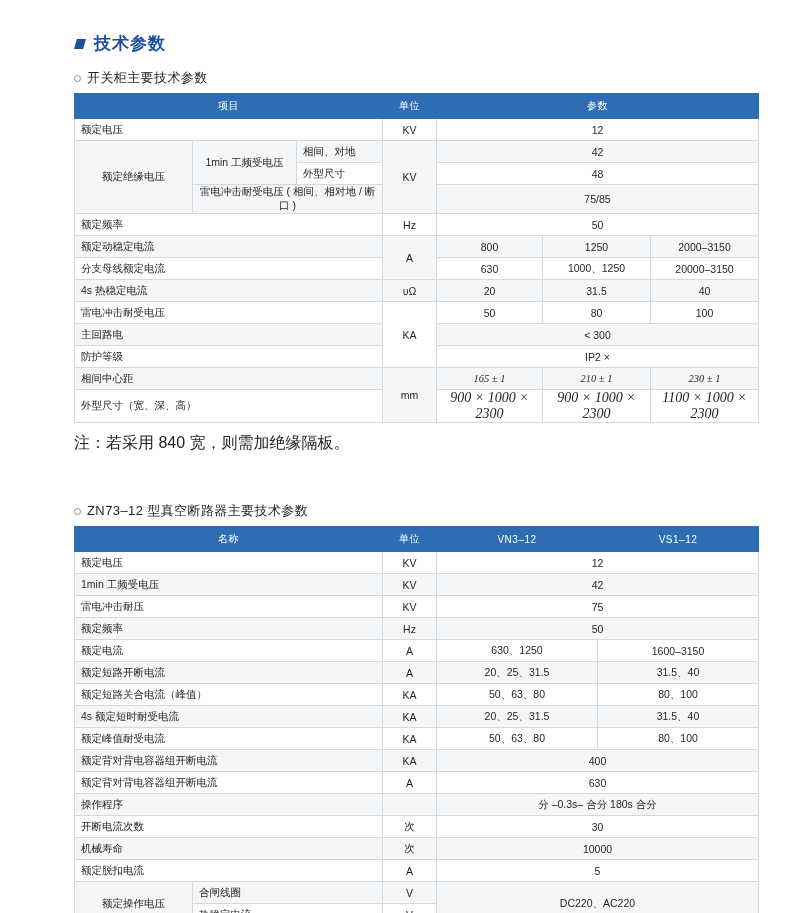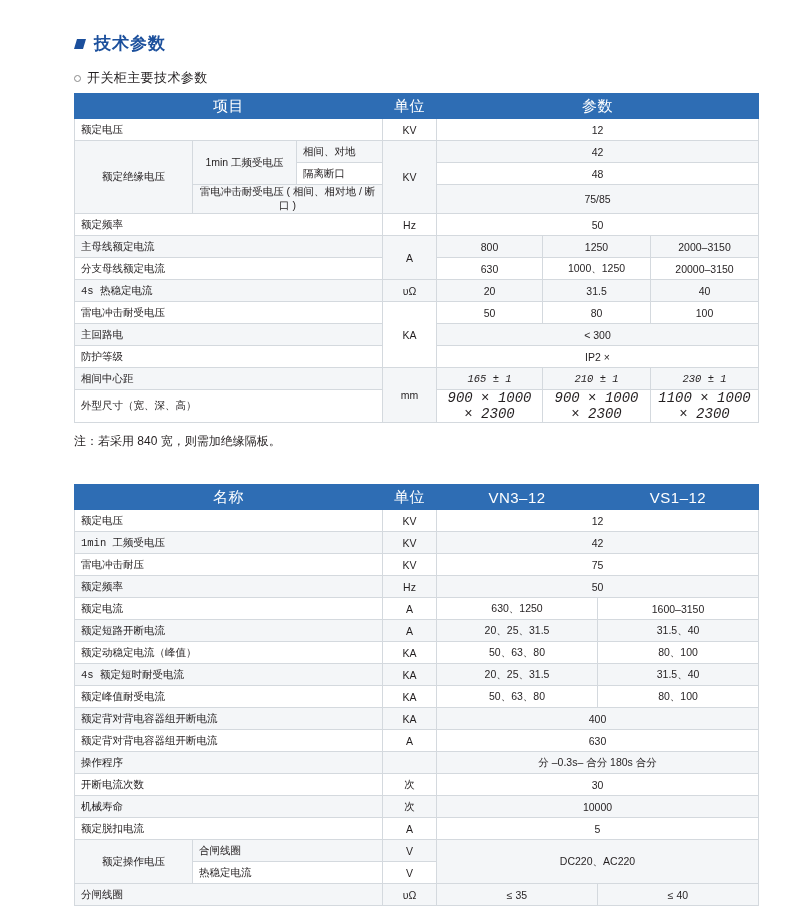--- a/index.html
+++ b/index.html
@@ -23,40 +23,40 @@
   .sub-title .dot{width:5px;height:5px;border:1px solid #8a8a8a;border-radius:50%;display:inline-block;background:#fff;}
   .sub-title span.txt{letter-spacing:.4px;}
 
   
   table{border-collapse:collapse;table-layout:fixed;}
   .tbl{margin:0 0 0 58px;width:684px;font-size:10.5px;}
   .tbl th{
     background:#2e6db4;
     color:#ffffff;
     font-weight:normal;
-    font-size:15px;
+    font-size:10px;
     height:22px;
     border:1px solid #2e6db4;
     letter-spacing:.5px;
   }
   .tbl td{
     border:1px solid #d4d9de;
     height:21px;
     padding:0 6px;
     color:#231f20;
     background:#ffffff;
     vertical-align:middle;
   }
   .tbl tr:nth-child(even) td{background:#f4f6f8;}
   .c{text-align:center;}
-  .l{text-align:left;font-family:Liberation Mono, monospace;}
-  .note{margin:10px 0 0 58px;font-size:12px;color:#231f20;}
+  .l{text-align:left;}
+  .note{margin:10px 0 0 58px;font-size:16px;color:#231f20;}
   .gap{height:34px;}
   .small{font-size:14px;}
-  .ital{font-style:italic;font-family:Liberation Mono, monospace;text-align:center;}
+  .ital{font-style:italic;font-family:Liberation Serif, serif;text-align:center;}
 </style>
 </head>
 <body>
 
 <div class="page">
 
   <div class="page-header">
     <span class="hdr-mark">
       <svg width="12" height="12" viewBox="0 0 12 12">
           <polygon points="3,1 12,1 9,11 0,11" fill="#1b4f9c"></polygon>
@@ -98,36 +98,36 @@
       <tr>
         <td class="c" rowspan="3">
           <div>额定绝缘电压</div>
         </td>
         <td class="c" rowspan="2">1min 工频受电压</td>
         <td class="l">相间、对地</td>
         <td class="c" rowspan="3">KV</td>
         <td class="c" colspan="3">42</td>
       </tr>
       <tr>
-        <td class="l">隔离断口</td>
+        <td class="l">外型尺寸</td>
         <td class="c" colspan="3">48</td>
       </tr>
       <tr>
         <td class="c" colspan="2">雷电冲击耐受电压 ( 相间、相对地 / 断口 )</td>
         <td class="c" colspan="3">75/85</td>
       </tr>
 
       <tr>
         <td class="l" colspan="3">额定频率</td>
         <td class="c">Hz</td>
         <td class="c" colspan="3">50</td>
       </tr>
 
       <tr>
-        <td class="l" colspan="3">主母线额定电流</td>
+        <td class="l" colspan="3">额定动稳定电流</td>
         <td class="c" rowspan="2">A</td>
         <td class="c">800</td>
         <td class="c">1250</td>
         <td class="c">2000–3150</td>
       </tr>
       <tr>
         <td class="l" colspan="3">分支母线额定电流</td>
         <td class="c">630</td>
         <td class="c">1000、1250</td>
         <td class="c">20000–3150</td>
@@ -170,20 +170,24 @@
         <td class="c ital small">900 × 1000 × 2300</td>
         <td class="c ital small">1100 × 1000 × 2300</td>
       </tr>
     </tbody>
   </table>
 
   <div class="note">注：若采用 840 宽，则需加绝缘隔板。</div>
 
   <div class="gap"></div>
 
+  <div class="sub-title">
+    <span class="dot"></span>
+    <span class="txt">ZN73–12 型真空断路器主要技术参数</span>
+  </div>
 
   <table class="tbl">
     <colgroup>
       <col style="width:118px">
         <col style="width:104px">
         <col style="width:86px">
       <col style="width:54px">
         <col style="width:161px">
         <col style="width:161px">
     </colgroup>
@@ -222,21 +226,21 @@
         <td class="c">630、1250</td>
         <td class="c">1600–3150</td>
       </tr>
       <tr>
         <td class="l" colspan="3">额定短路开断电流</td>
         <td class="c">A</td>
         <td class="c">20、25、31.5</td>
         <td class="c">31.5、40</td>
       </tr>
       <tr>
-        <td class="l" colspan="3">额定动稳定电流（峰值）</td>
+        <td class="l" colspan="3">额定短路关合电流（峰值）</td>
         <td class="c">KA</td>
         <td class="c">50、63、80</td>
         <td class="c">80、100</td>
       </tr>
       <tr>
         <td class="l" colspan="3">4s 额定短时耐受电流</td>
         <td class="c">KA</td>
         <td class="c">20、25、31.5</td>
         <td class="c">31.5、40</td>
       </tr>

